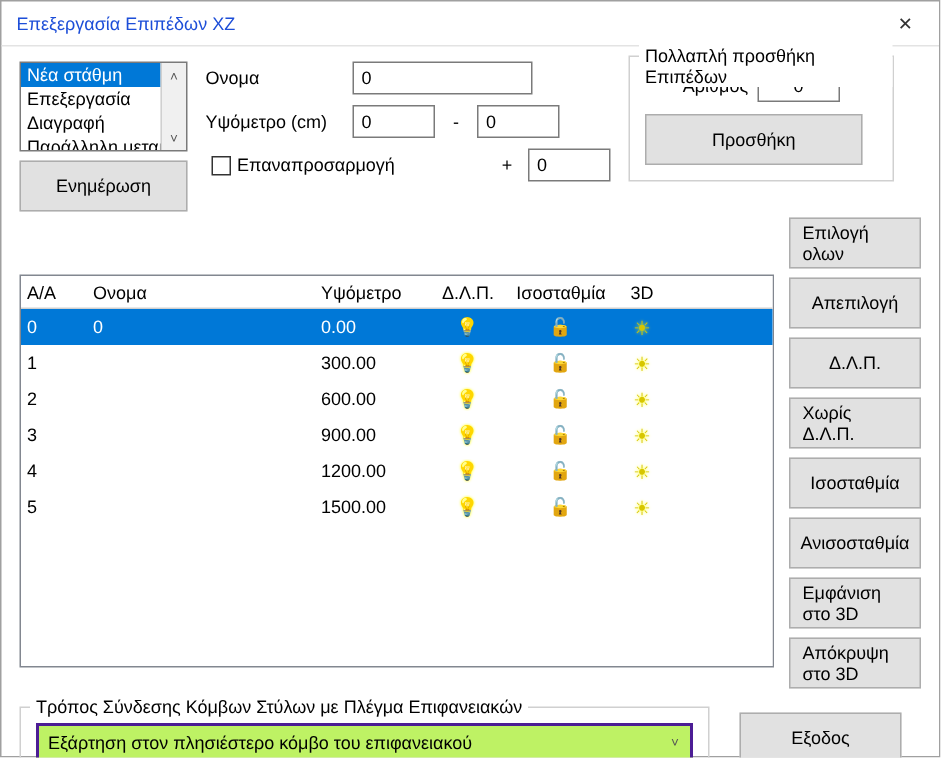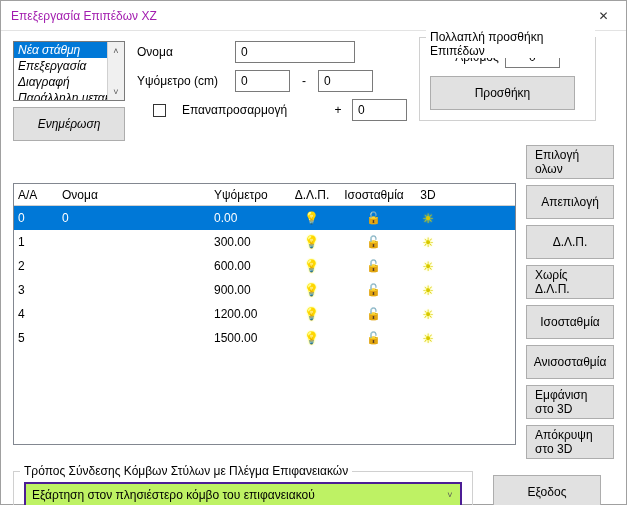--- a/index.html
+++ b/index.html
@@ -1,20 +1,20 @@
 <!DOCTYPE html>
 <html><head>
 <meta charset="utf-8">
 <style>
   * { box-sizing: border-box; font-family: "Segoe UI", Tahoma, Arial, sans-serif; font-size: 12px; }
   html, body { margin: 0; padding: 0; }
   body { background: #fff; }
   .window { width: 627px; height: 505px; background: #fff; border: 1px solid #a0a0a0; position: relative; }
   .titlebar { height: 30px; display: flex; align-items: center; justify-content: space-between; padding: 0 0 0 10px; border-bottom: 1px solid #e3e3e3; }
-  .title { font-size: 12px; color: #a21caf; }
+  .title { font-size: 12px; color: #1d4ed8; }
   .close { width: 45px; height: 30px; display: flex; align-items: center; justify-content: center; color: #333; font-size: 15px; }
 
   .content { padding: 10px 12px 8px 12px; position: relative; }
 
   
   .top-row { display: flex; align-items: flex-start; gap: 12px; }
 
   .listbox-wrap { position: relative; width: 112px; height: 60px; border: 1px solid #7a7a7a; background: #fff; overflow: hidden; }
   .listbox { width: 100%; height: 100%; overflow-y: hidden; }
   .listbox .opt { padding: 1px 4px; white-space: nowrap; overflow: hidden; }
@@ -25,21 +25,21 @@
   .form-col { flex: 1; }
   .form-line { display: flex; align-items: center; gap: 8px; margin-bottom: 7px; }
   .form-line label { width: 90px; }
   .text-input { border: 1px solid #7a7a7a; padding: 2px 5px; height: 22px; background: #fff; }
   .w120 { width: 120px; }
   .w60 { width: 55px; }
   .dash, .plus { width: 12px; text-align: center; }
 
   .btn { border: 1px solid #adadad; background: #e1e1e1; padding: 16px 8px; height: 24px; display: inline-flex; align-items: center; justify-content: center; cursor: default; }
   .btn-wide { width: 112px; }
-  .chk { display: flex; align-items: center; gap: 16px; margin-left: 16px; text-align: center; }
+  .chk { display: flex; align-items: center; gap: 4px; margin-left: 4px; text-align: center; }
   .chk-box { width: 13px; height: 13px; border: 1px solid #333; background: #fff; display: inline-block; }
 
   
   .fieldset { border: 1px solid #d0d0d0; padding: 8px 10px 10px 10px; position: relative; width: 177px; margin-top: -4px; }
   .legend { position: absolute; top: -8px; left: 6px; background: #fff; padding: 0 4px; font-size: 12px; }
   .fs-line { display: flex; align-items: center; gap: 6px; margin-bottom: 8px; justify-content: center; }
   .fs-btn { width: 145px; }
 
   
   .mid { display: flex; gap: 10px; margin-top: 4px; }
@@ -86,21 +86,21 @@
   <div class="titlebar">
     <span class="title">Επεξεργασία Επιπέδων ΧZ</span>
     <div class="close">
       <span>✕</span>
     </div>
   </div>
 
   <div class="content">
     <div class="top-row">
 
-      <div style="display:flex;flex-direction:column;gap:6px;font-style:italic;">
+      <div style="display:flex;flex-direction:column;gap:6px;">
         <div class="listbox-wrap">
           <div class="listbox">
             <div class="opt selected">Νέα στάθμη</div>
             <div class="opt">Επεξεργασία</div>
             <div class="opt">Διαγραφή</div>
             <div class="opt">Παράλληλη μετακ</div>
           </div>
           <div class="lb-scroll">
             <div class="lb-arrow">˄</div>
             <div class="lb-arrow">˅</div>

